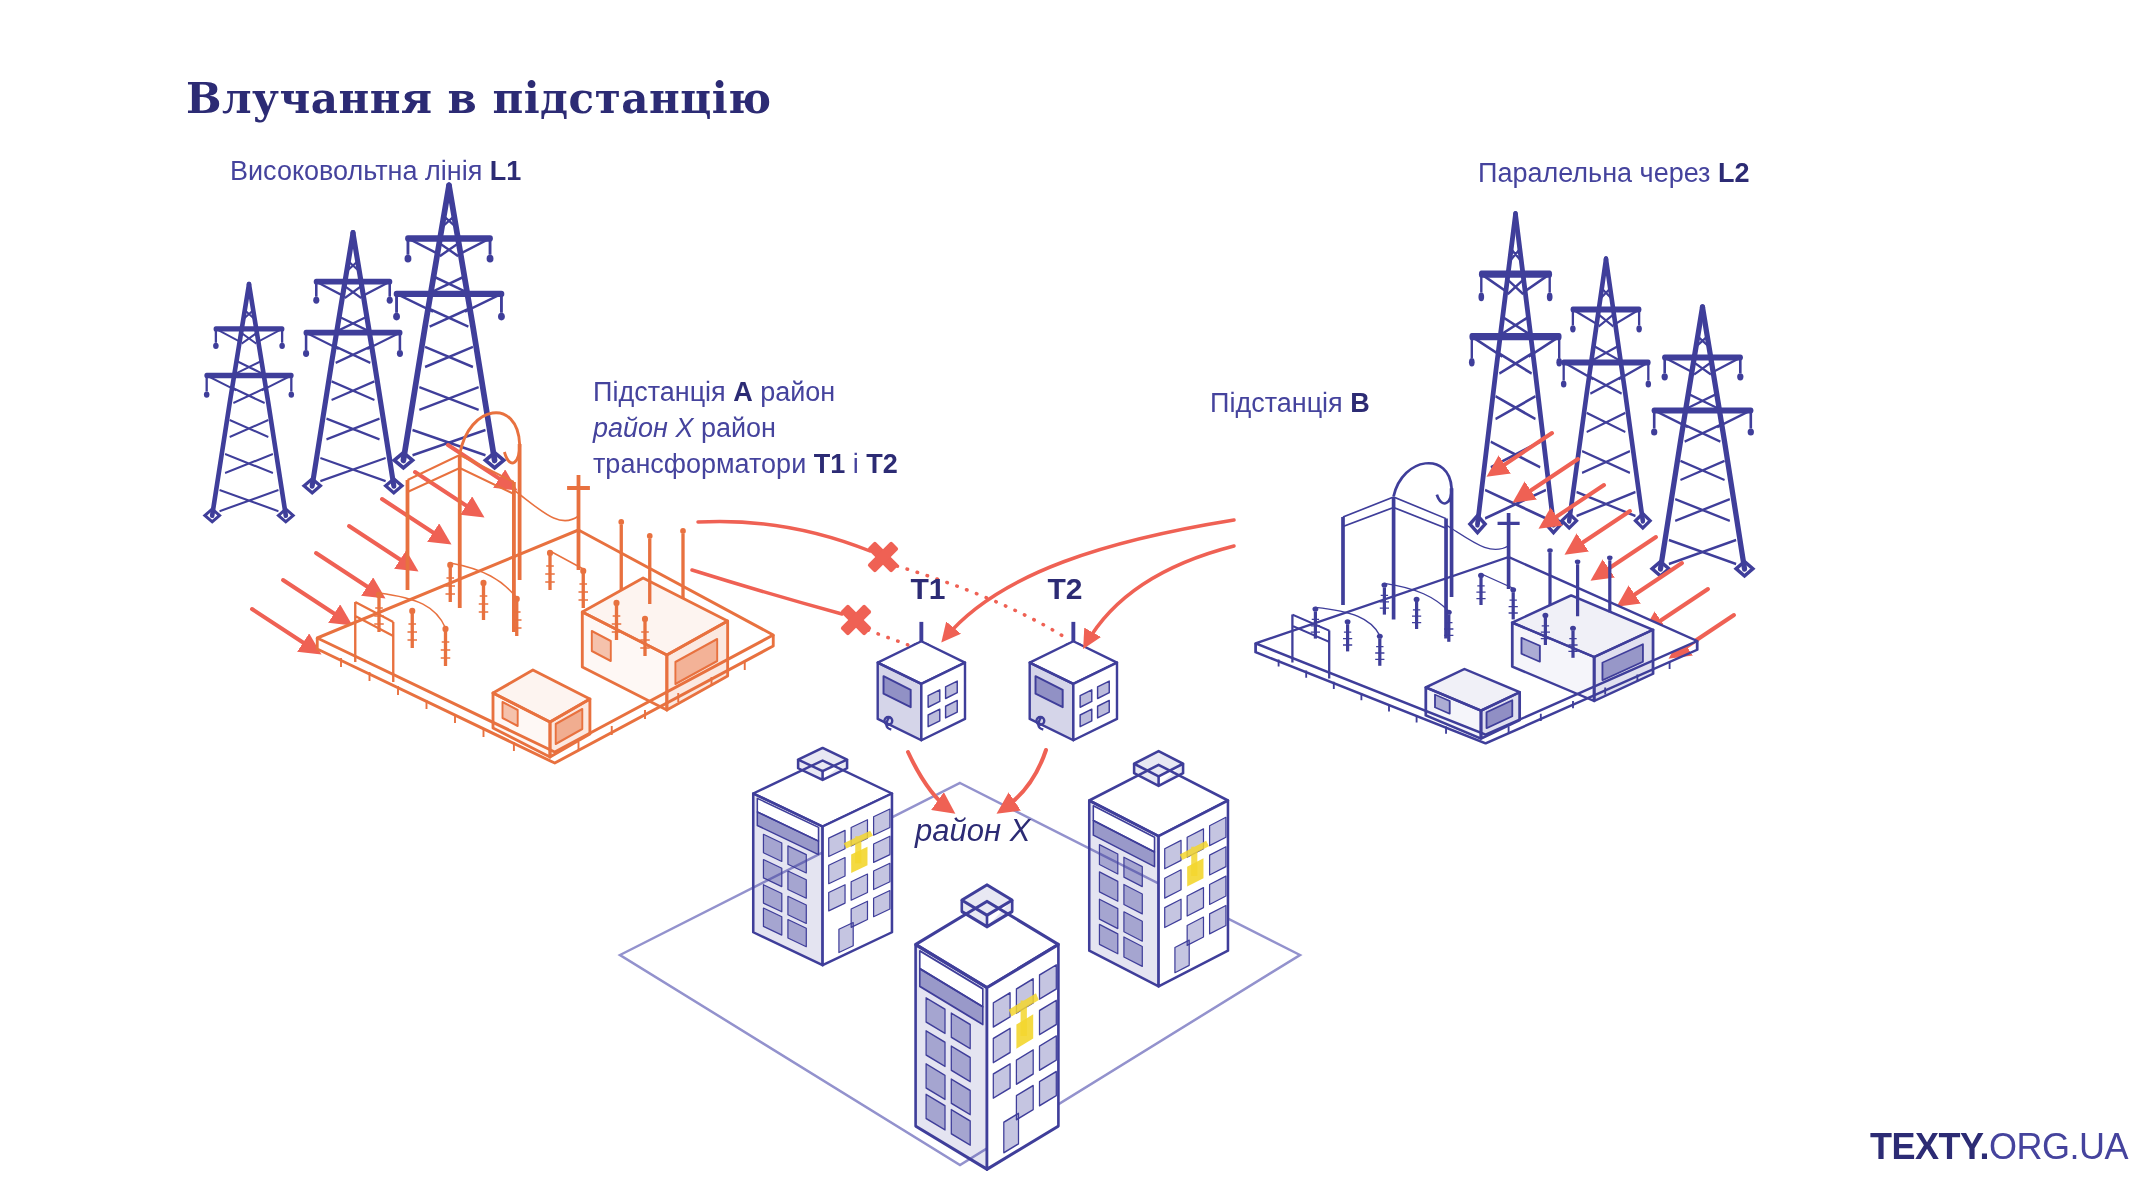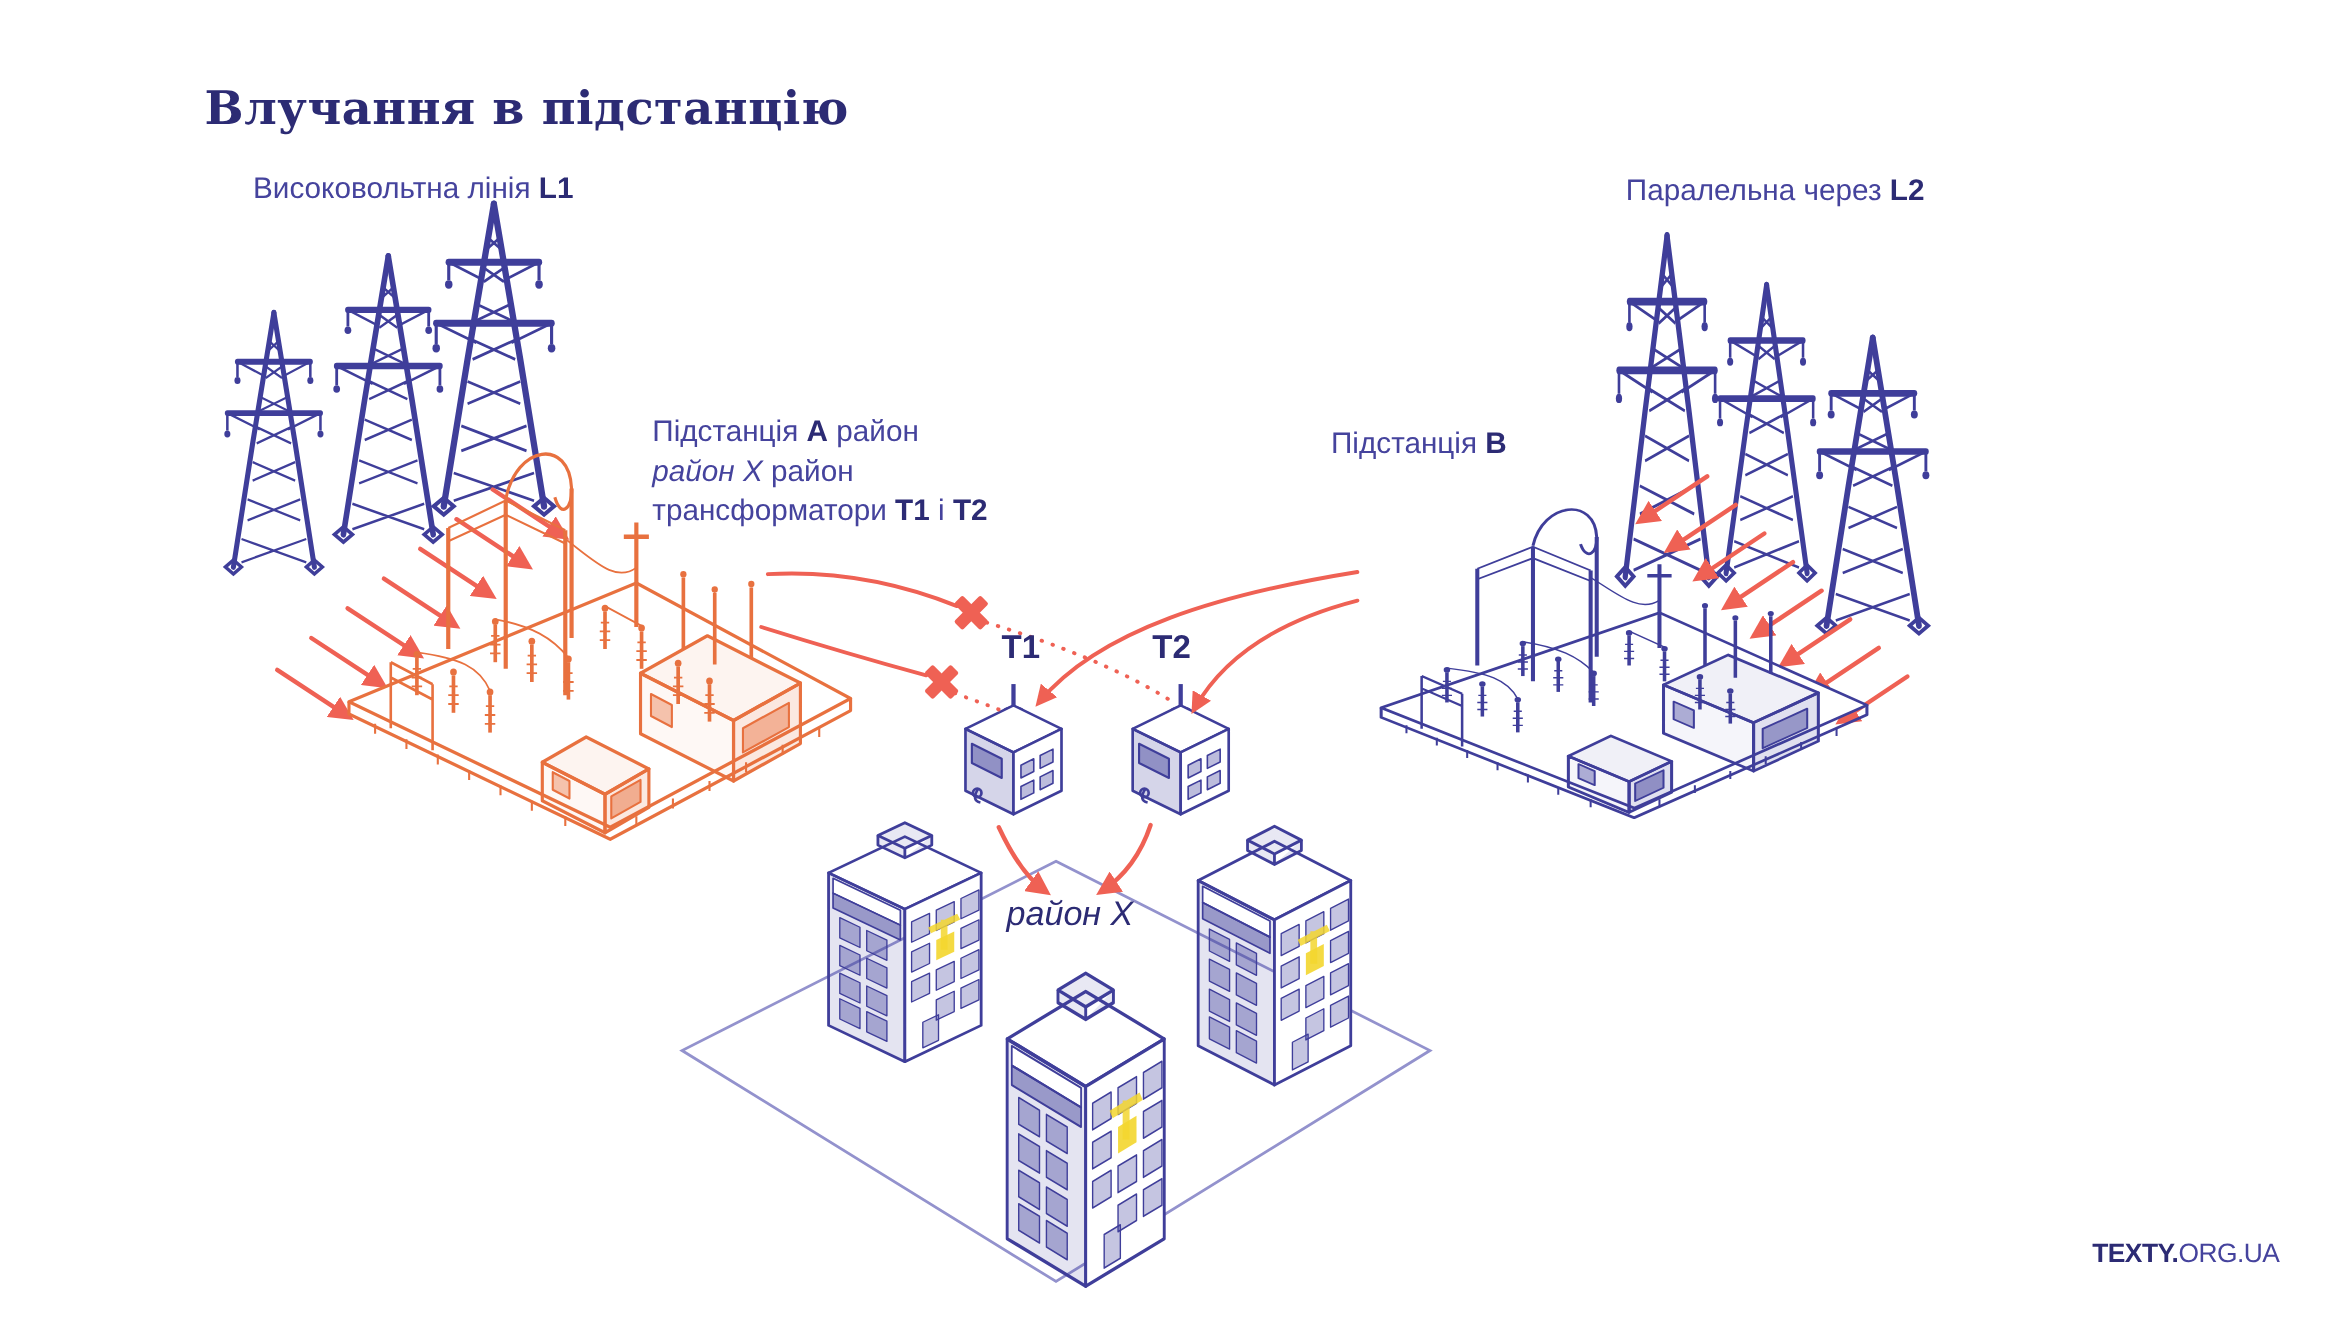--- a/index.html
+++ b/index.html
@@ -14,21 +14,21 @@
   .l1{left:186px;top:156px;margin-left:44px;}
   .l2{left:1478px;top:158px;}
   .note{left:593px;top:374px;font-size:27px;line-height:36px;color:var(--blue,#45439d);white-space:normal;width:420px;}
   .note b{color:var(--navy,#2c2b74);}
   .note i{font-style:italic;}
   .subB{left:1210px;top:388px;text-align:center;}
   .tlab{font-weight:700;font-size:30px;color:var(--navy,#2c2b74);text-align:center;width:70px;}
   .t1{left:893px;top:572px;}
   .t2{left:1030px;top:572px;}
   .rayon{left:915px;top:813px;font-size:31px;font-style:italic;color:var(--navy,#2c2b74);}
-  .logo{left:1870px;top:1126px;font-size:24px;color:var(--blue,#3a3990);letter-spacing:-.5px;margin-left:32px;}
+  .logo{left:1870px;top:1126px;font-size:36px;color:var(--blue,#3a3990);letter-spacing:-.5px;}
   .logo b{font-weight:700;color:var(--navy,#343390);}
 </style>
 </head>
 <body>
 
 <div class="canvas">
 
 <svg class="scene" width="2133" height="1200" viewBox="0 0 2133 1200">
   <defs>
     <marker id="arrw" viewBox="0 0 10 10" refX="7" refY="5" markerWidth="5.5" markerHeight="5.5" orient="auto-start-reverse">

